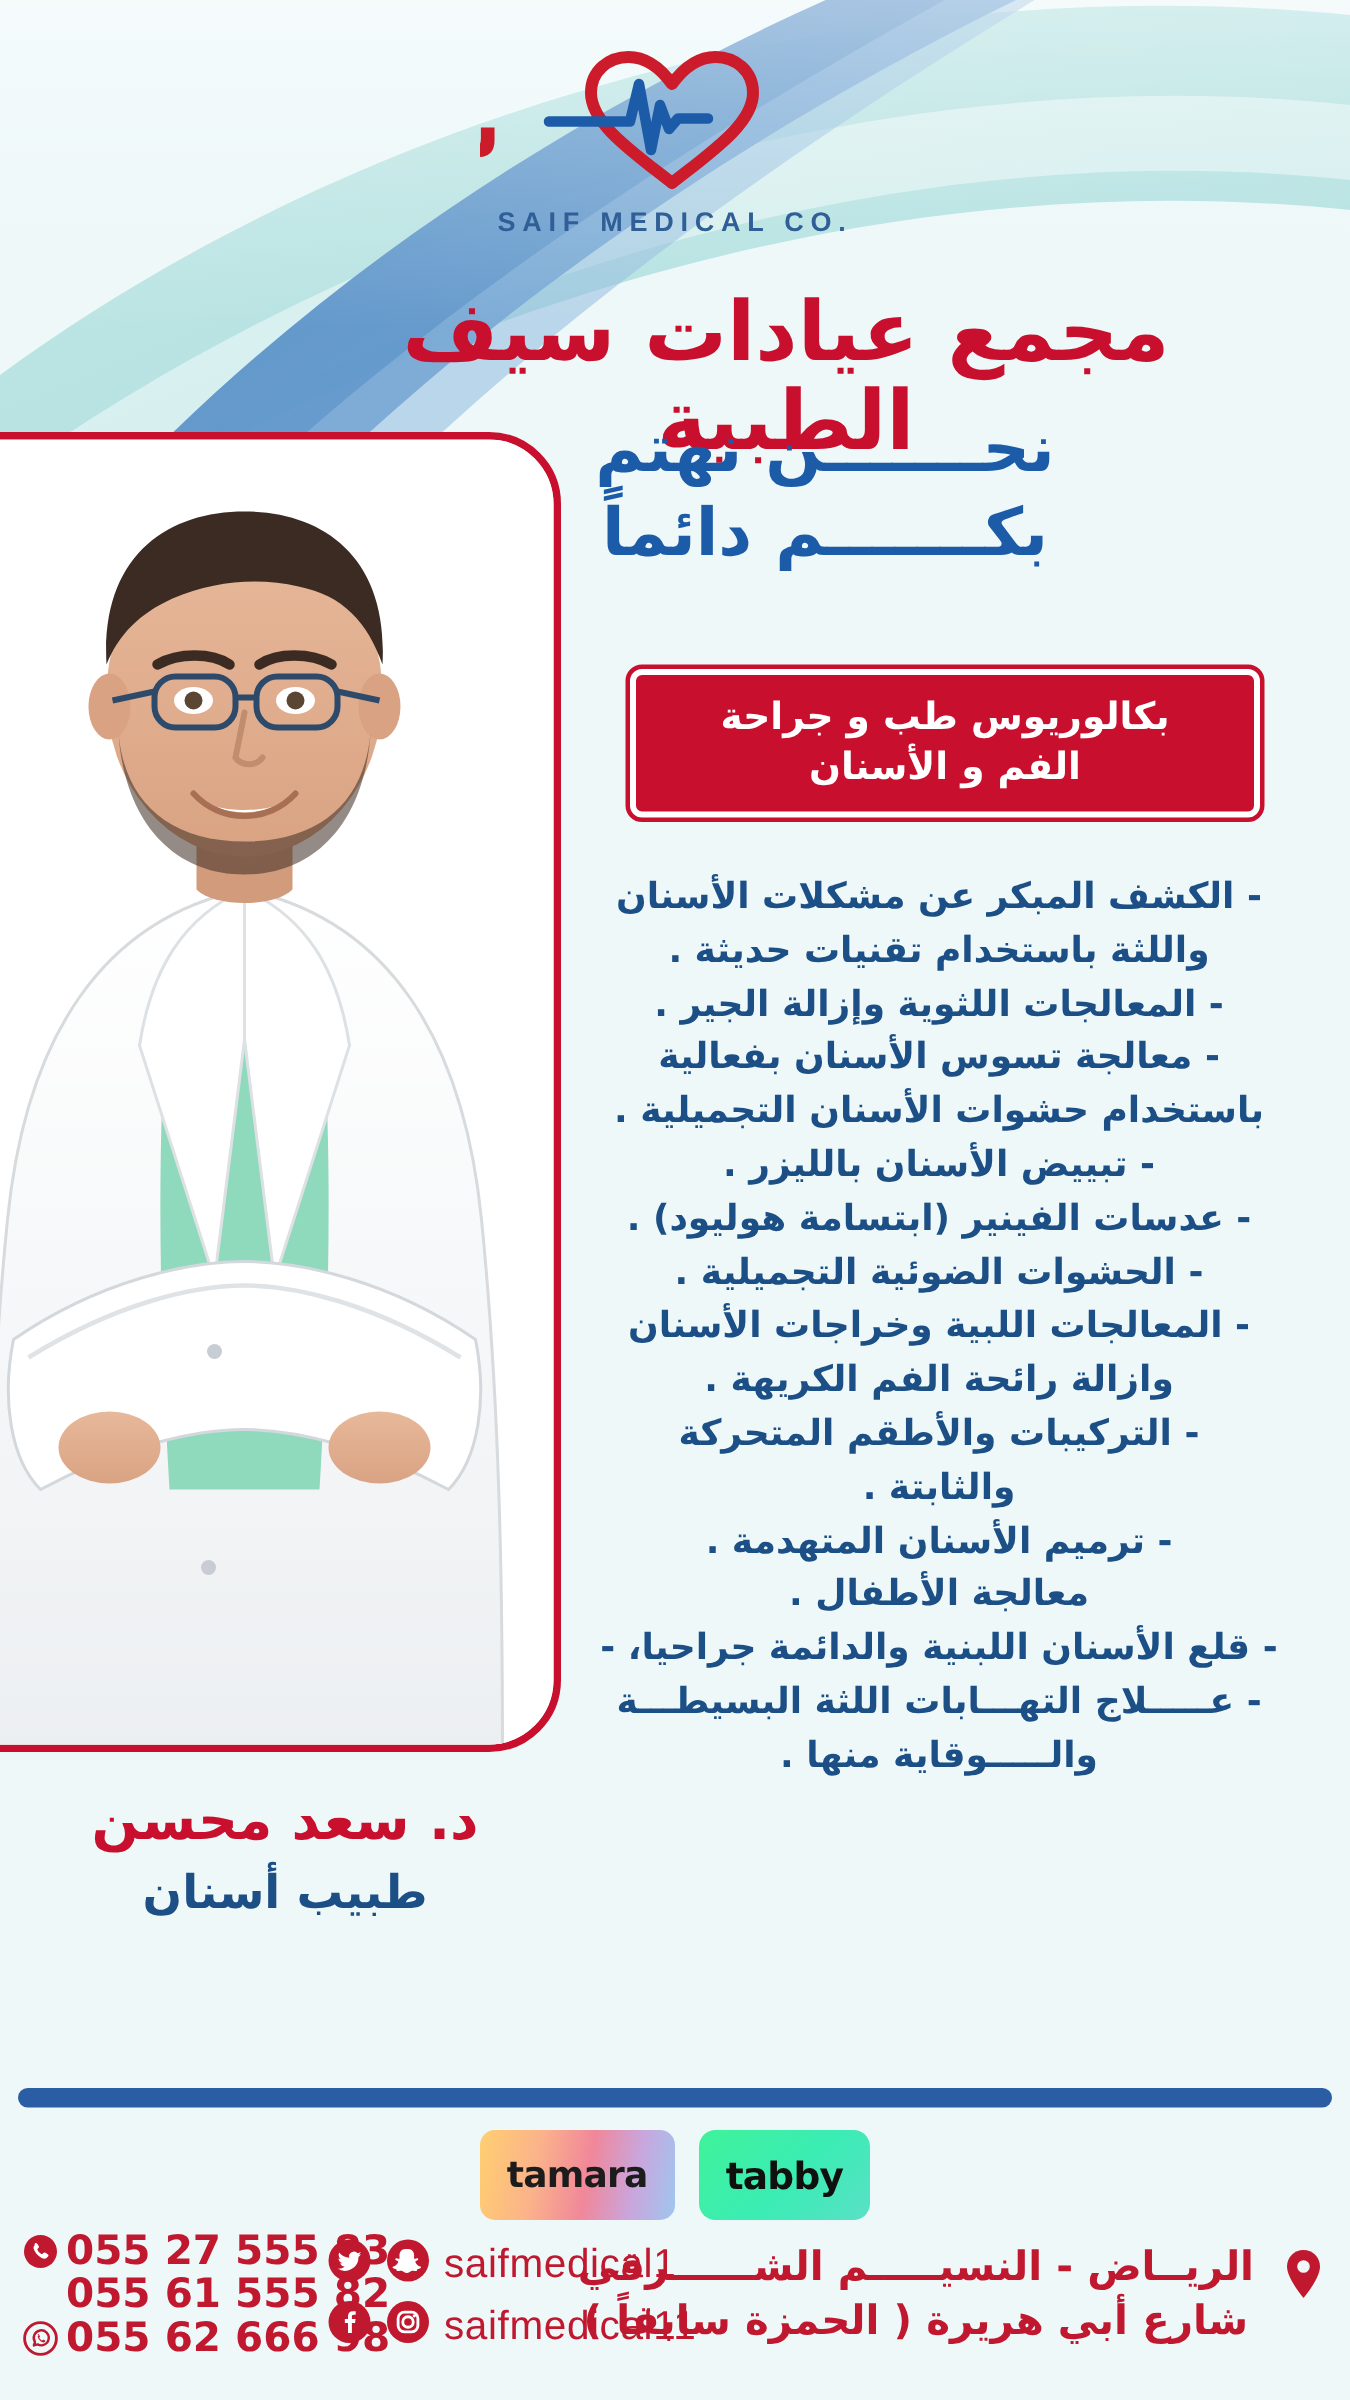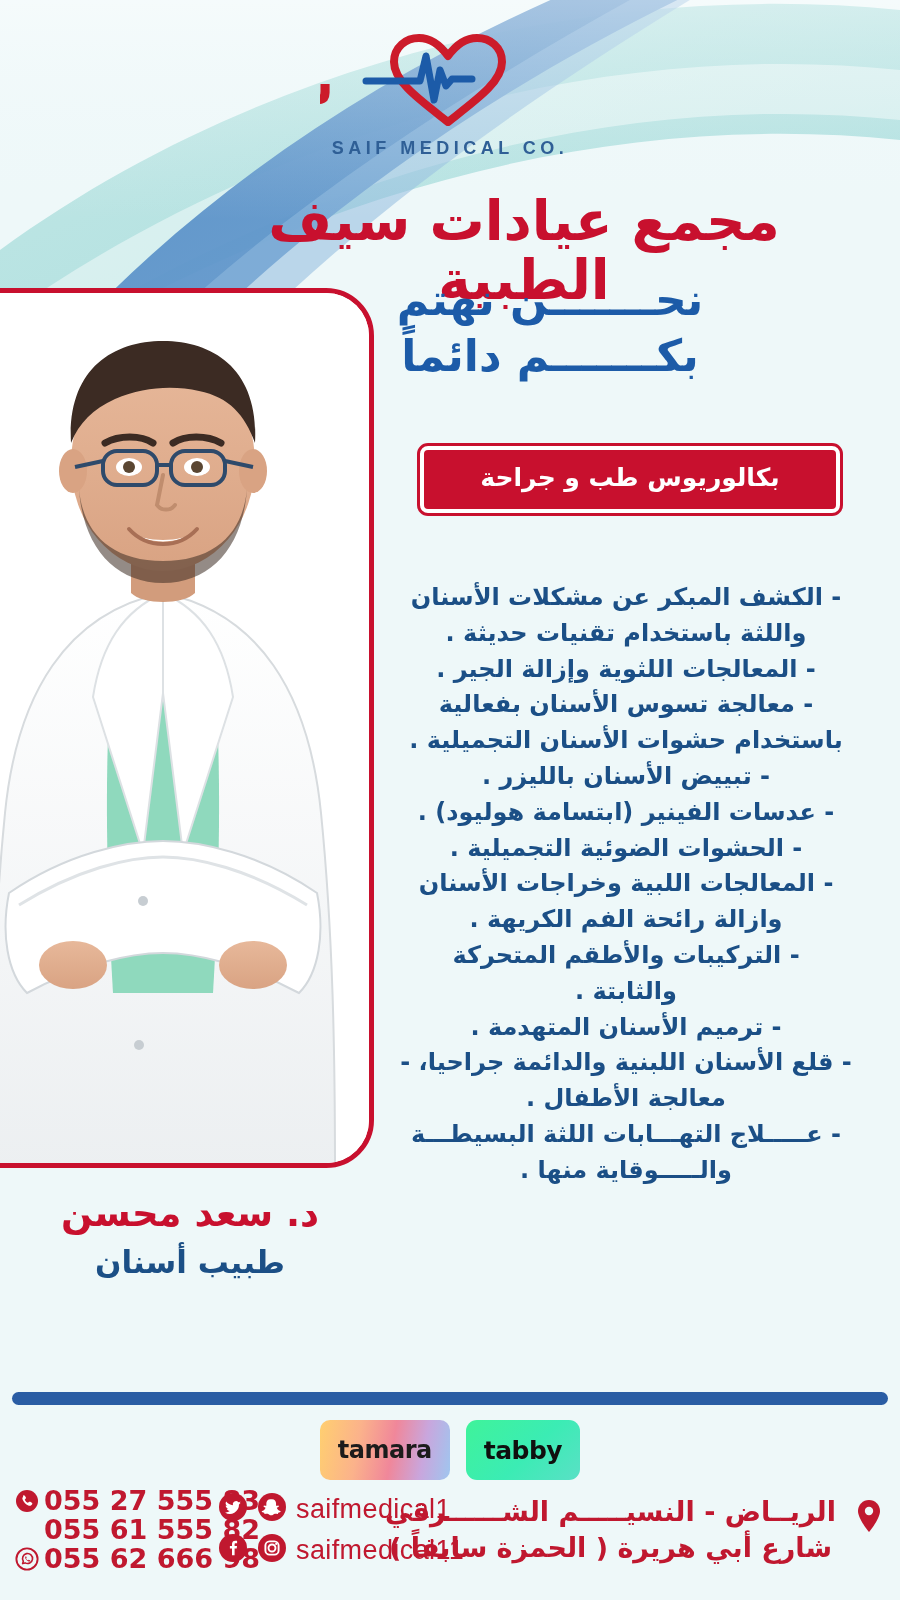--- a/index.html
+++ b/index.html
@@ -282,38 +282,39 @@
                C296 240 268 268 216 268 C164 268 136 240 132 196 Z" fill="#3c2b23" opacity="0.55"></path>
     </svg>
   </div>
 </div>
 
 <div class="doc-name">د. سعد محسن</div>
 <div class="doc-title">طبيب أسنان</div>
 
 <div class="degree-pill">
   <div>بكالوريوس طب و جراحة</div>
+  <div>الفم و الأسنان</div>
 </div>
 
 <ul class="services">
   <li>- الكشف المبكر عن مشكلات الأسنان</li>
   <li>واللثة باستخدام تقنيات حديثة .</li>
   <li>- المعالجات اللثوية وإزالة الجير .</li>
   <li>- معالجة تسوس الأسنان بفعالية</li>
   <li>باستخدام حشوات الأسنان التجميلية .</li>
   <li>- تبييض الأسنان بالليزر .</li>
   <li>- عدسات الفينير (ابتسامة هوليود) .</li>
   <li>- الحشوات الضوئية التجميلية .</li>
   <li>- المعالجات اللبية وخراجات الأسنان</li>
   <li>وازالة رائحة الفم الكريهة .</li>
   <li>- التركيبات والأطقم المتحركة</li>
   <li>والثابتة .</li>
   <li>- ترميم الأسنان المتهدمة .</li>
+  <li>معالجة الأطفال .</li>
   <li>- قلع الأسنان اللبنية والدائمة جراحيا، -</li>
-  <li>معالجة الأطفال .</li>
   <li>- عـــــلاج التهـــابات اللثة البسيطـــة</li>
   <li>والـــــوقاية منها .</li>
 </ul>
 
 <div class="divider"></div>
 
 <div class="pay-row">
   <div class="pay-badge pay-tabby">tabby</div>
   <div class="pay-badge pay-tamara">tamara</div>
 </div>

